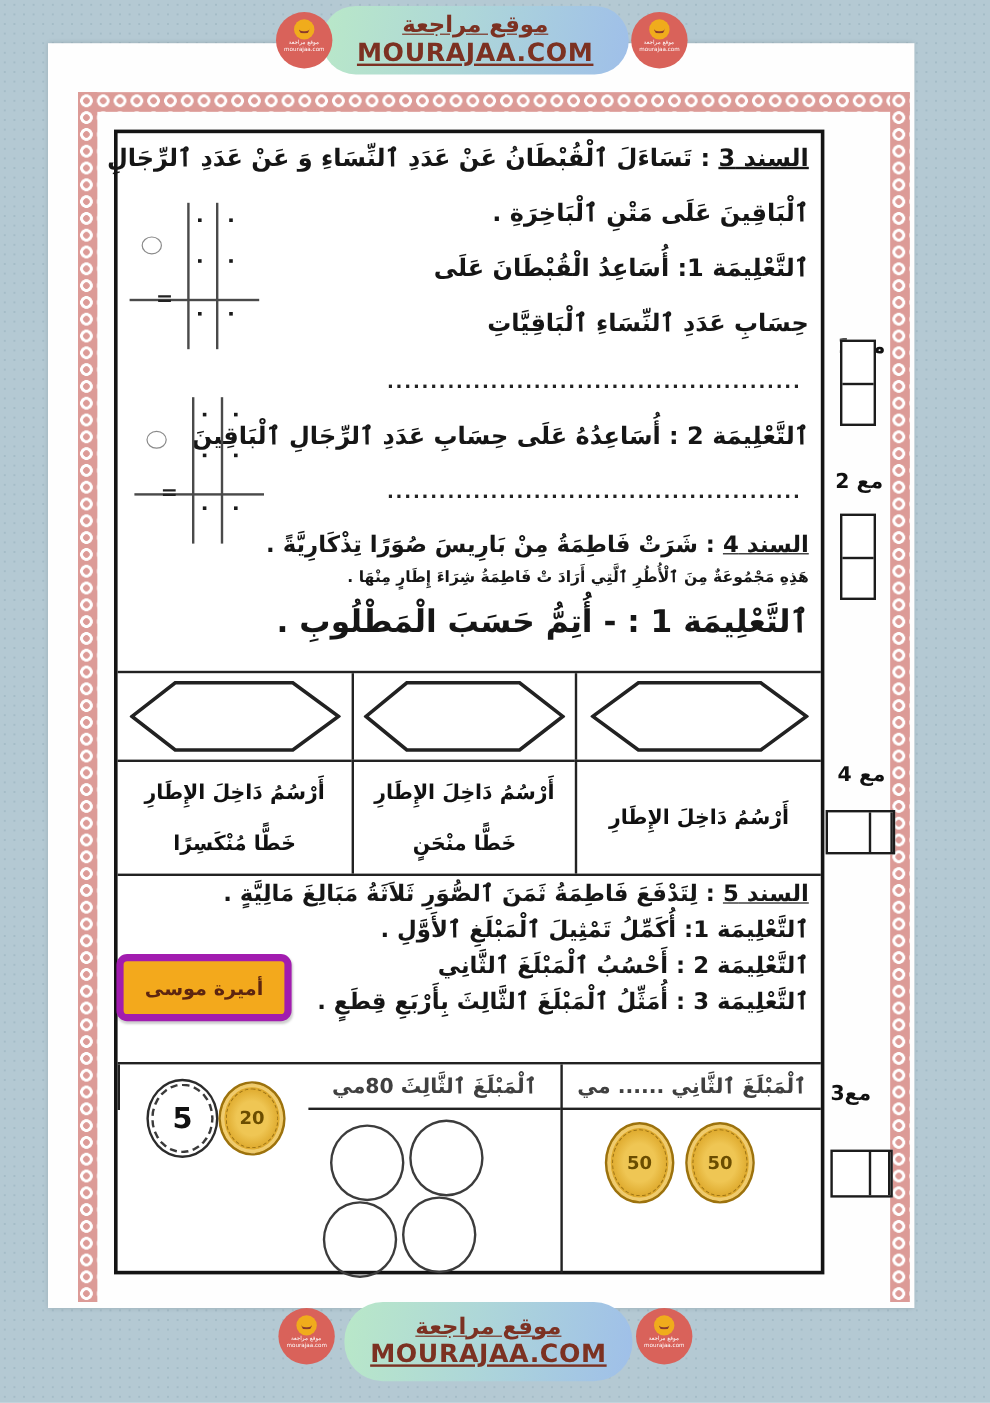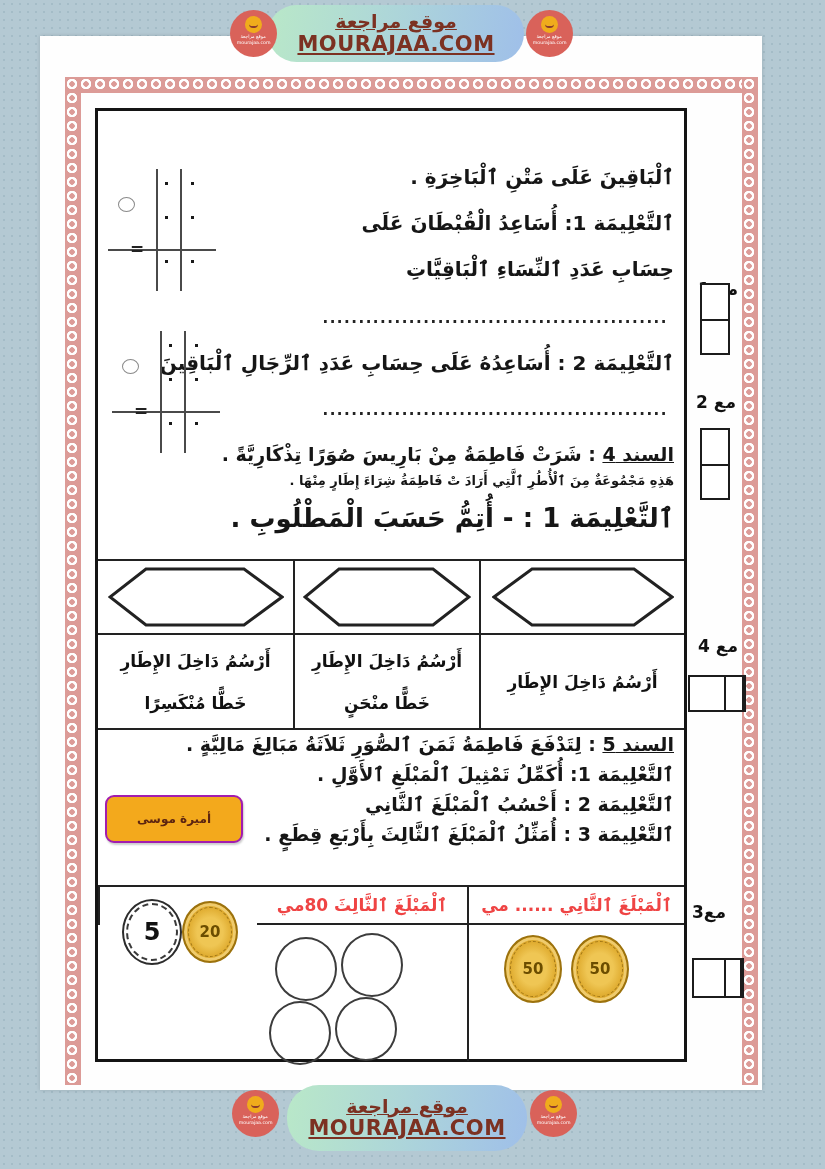--- a/index.html
+++ b/index.html
@@ -47,27 +47,27 @@
   .calc .circ{position:absolute;left:10px;top:28px;width:15px;height:13px;border:1.5px solid #8a8a8a;border-radius:50%;}
   .calc .eq{position:absolute;left:22px;top:70px;font-size:17px;font-weight:bold;color:#222;}
 
   
   .frames-table{position:absolute;right:0;top:448px;width:586px;height:167px;display:grid;grid-template-columns:205px 186px 195px;grid-template-rows:72px 95px;direction:rtl;border-top:2px solid #222;border-bottom:2px solid #222;}
   .fcell{border-left:2px solid #222;display:flex;align-items:center;justify-content:center;}
   .fcell.last{border-left:none;}
   .fcell-txt{border-top:2px solid #222;flex-direction:column;font-weight:bold;font-size:17px;color:#111;line-height:42px;text-align:center;}
 
   
-  .badge{position:absolute;right:441px;top:684px;width:134px;height:44px;background:#f3a91c;border:2px solid #a21caf;border-radius:9px;display:flex;align-items:center;justify-content:center;font-weight:bold;font-size:12px;color:#5d2510;box-shadow:1px 2px 2px rgba(0,0,0,.2);}
+  .badge{position:absolute;right:441px;top:684px;width:134px;height:44px;background:#f3a91c;border:6px solid #a21caf;border-radius:9px;display:flex;align-items:center;justify-content:center;font-weight:bold;font-size:16px;color:#5d2510;box-shadow:1px 2px 2px rgba(0,0,0,.2);}
 
   
   .money-table{position:absolute;right:0;top:774px;width:586px;height:174px;display:grid;grid-template-columns:217px 210px 159px;grid-template-rows:38px 136px;direction:rtl;border-top:2.5px solid #222;}
   .mcell{border-left:2px solid #222;position:relative;}
   .mcell.last{border-left:none;}
-  .mhead{display:flex;align-items:center;justify-content:center;font-weight:bold;font-size:17px;color:#ef4444;border-bottom:2px solid #222;white-space:nowrap;}
+  .mhead{display:flex;align-items:center;justify-content:center;font-weight:bold;font-size:17px;color:#404040;border-bottom:2px solid #222;white-space:nowrap;}
   .coin{position:absolute;border-radius:50%;display:flex;align-items:center;justify-content:center;font-weight:bold;}
   .coin-gold{background:radial-gradient(#efc654 35%, #d89f1e 72%, #b97f12);border:2px solid #9c720d;color:#6b4d00;font-size:15px;box-shadow:inset 0 0 0 3px rgba(255,235,170,.55);}
   .coin-gold::after{content:"";position:absolute;inset:4px;border:1.5px dashed rgba(110,75,0,.55);border-radius:50%;}
   .coin-silver{background:#fff;border:2.5px solid #2c2c2c;color:#111;font-size:24px;}
   .coin-silver::after{content:"";position:absolute;inset:2px;border:2.5px dashed #3a3a3a;border-radius:50%;}
   .coin-empty{background:transparent;border:2px solid #3c3c3c;}
 
   
   .mark-label{position:absolute;font-weight:bold;font-size:17px;color:#111;direction:rtl;white-space:nowrap;}
   .mark-box{position:absolute;border:2px solid #1c1c1c;display:grid;background:#fff;}
@@ -97,20 +97,23 @@
   <div class="ltxt">mourajaa.com</div>
 </div>
 <div class="logo" style="left:526px;top:10px;">
   <div class="yellow"></div>
   <div class="ltxt">موقع مراجعة</div>
   <div class="ltxt">mourajaa.com</div>
 </div>
 
 <div class="content">
 
+  <div class="tline" style="top:8px;">
+    <span class="hd">السند 3</span><span> : تَسَاءَلَ ٱلْقُبْطَانُ  عَنْ عَدَدِ ٱلنِّسَاءِ وَ عَنْ عَدَدِ ٱلرِّجَالِ</span>
+  </div>
   <div class="tline" style="top:54px;">ٱلْبَاقِينَ  عَلَى مَتْنِ ٱلْبَاخِرَةِ .</div>
   <div class="tline" style="top:100px;">ٱلتَّعْلِيمَة 1: أُسَاعِدُ الْقُبْطَانَ عَلَى</div>
   <div class="tline" style="top:146px;">حِسَابِ عَدَدِ ٱلنِّسَاءِ ٱلْبَاقِيَّاتِ</div>
 
   <div class="calc" style="left:10px;top:58px;">
     <div class="v" style="left:48px;"></div>
       <div class="v" style="left:72px;"></div>
       <div class="h"></div>
     <div class="dot" style="left:57px;top:13px;"></div>
       <div class="dot" style="left:83px;top:13px;"></div>

